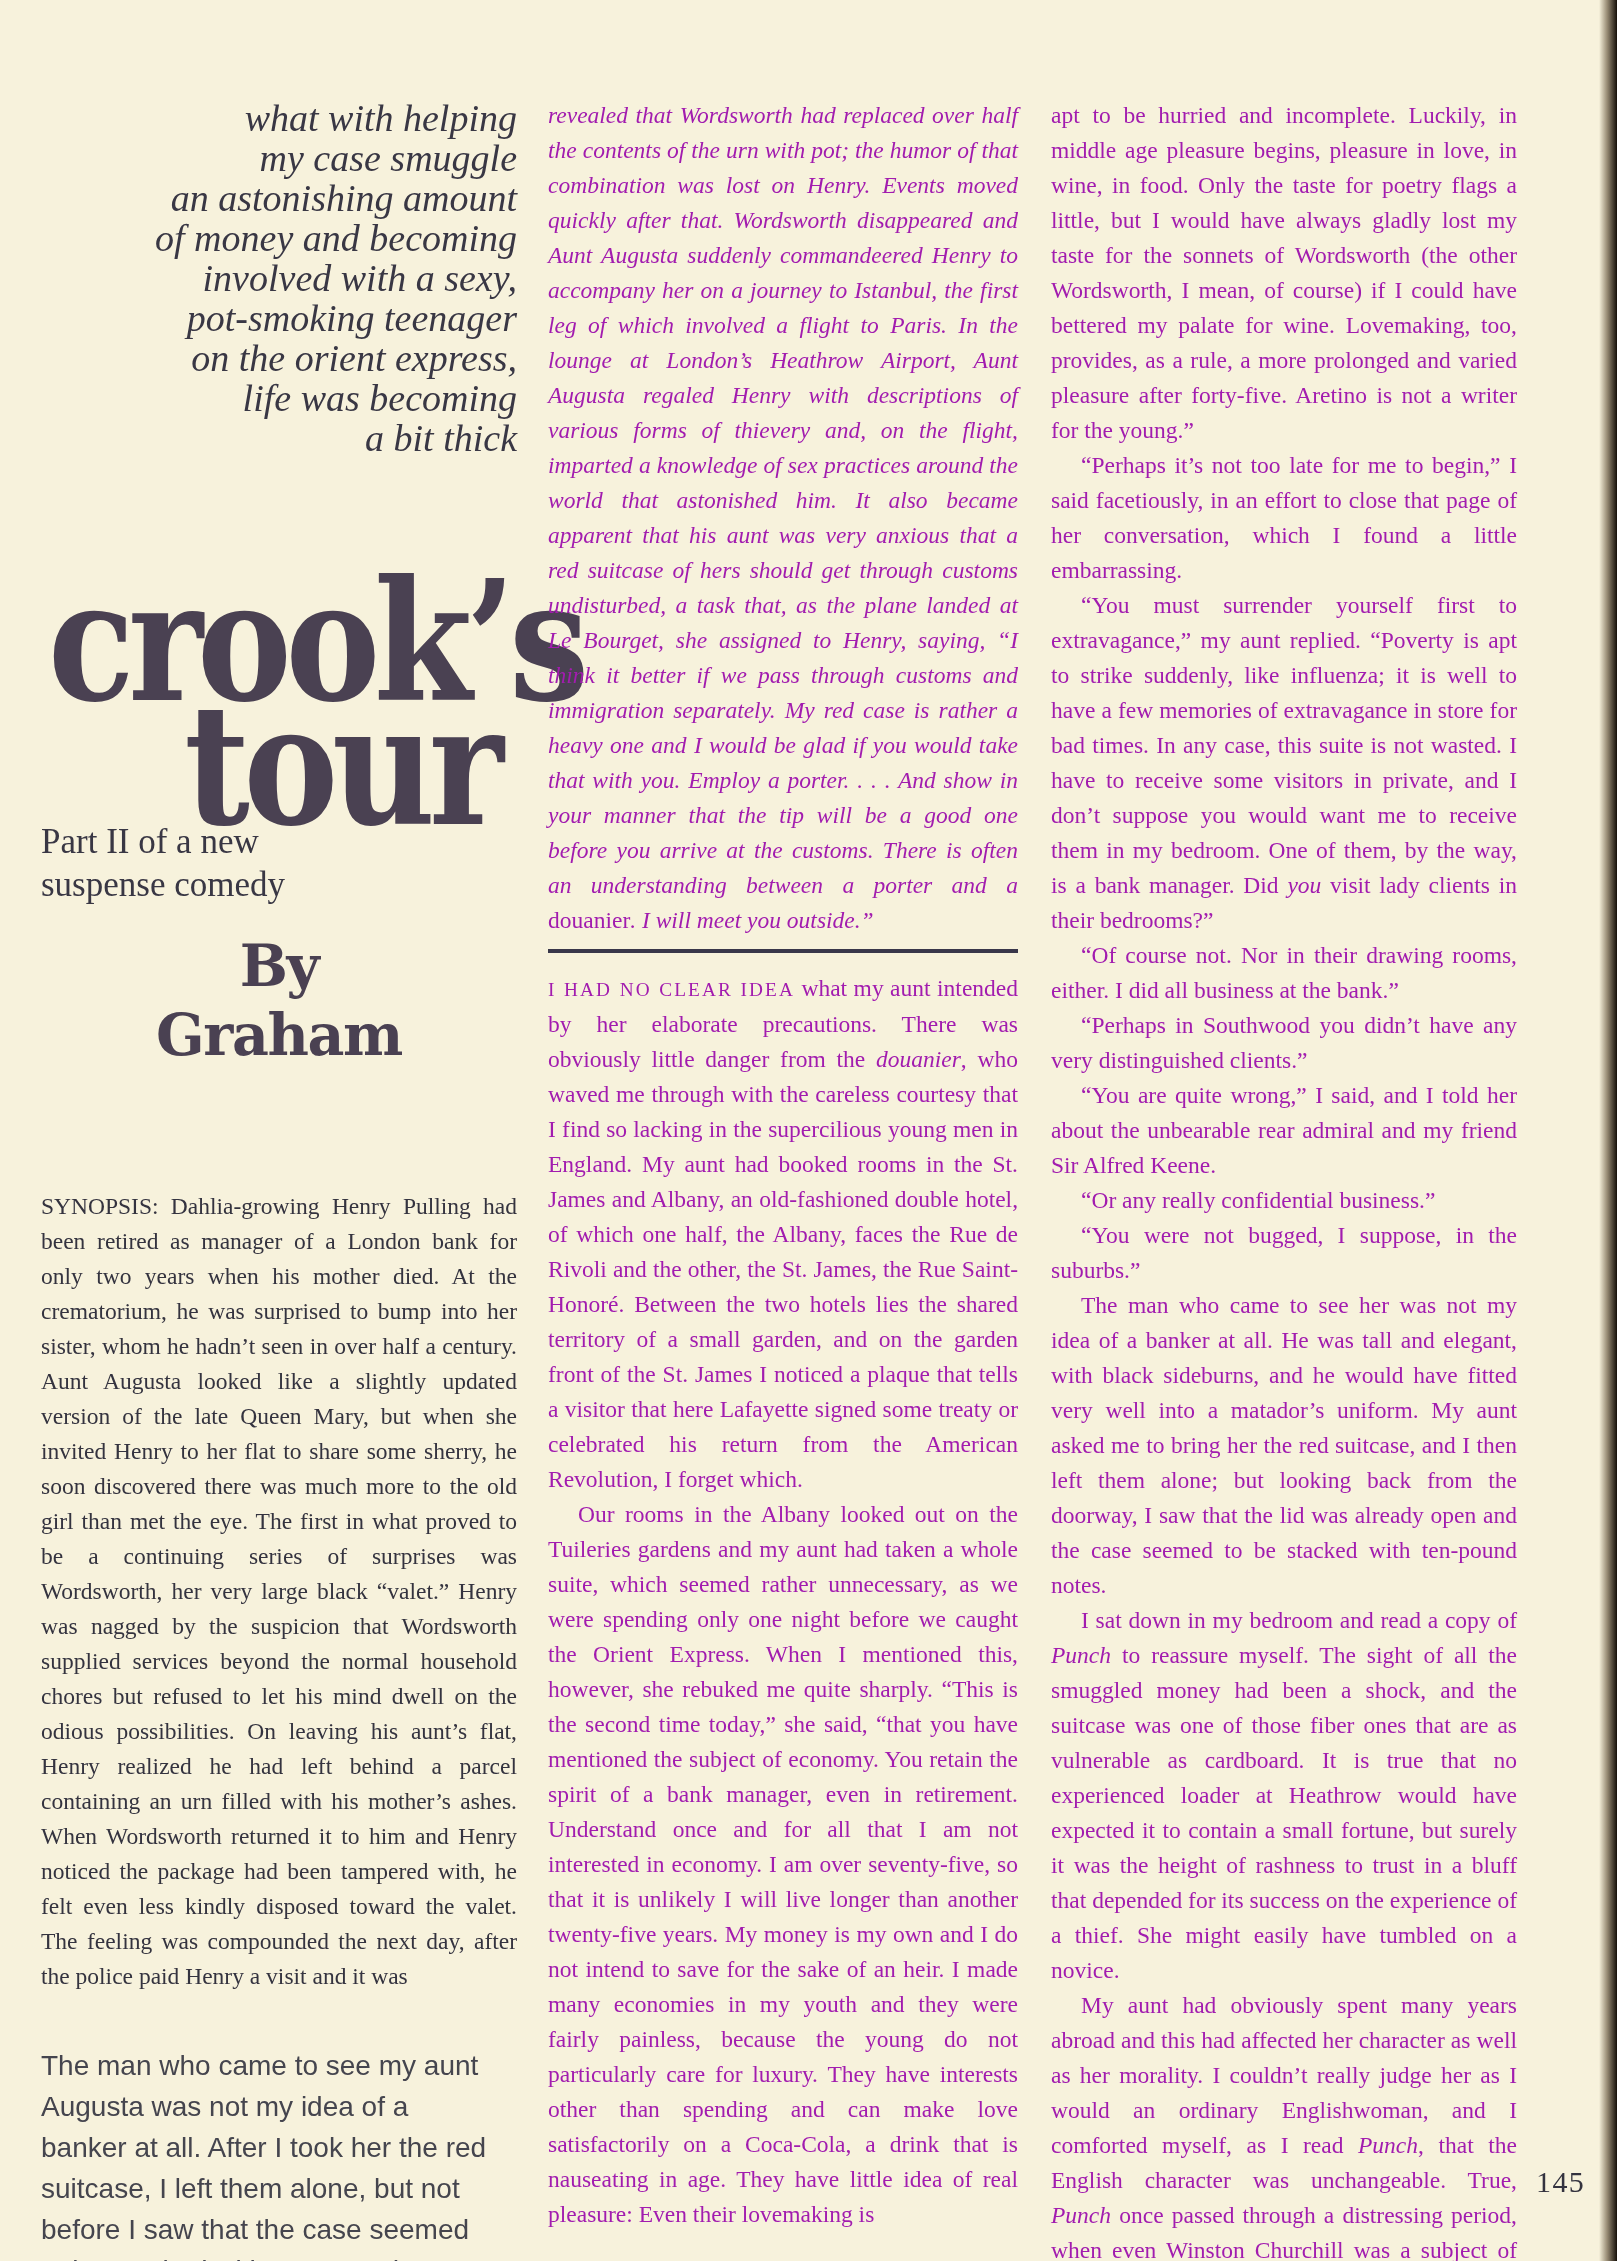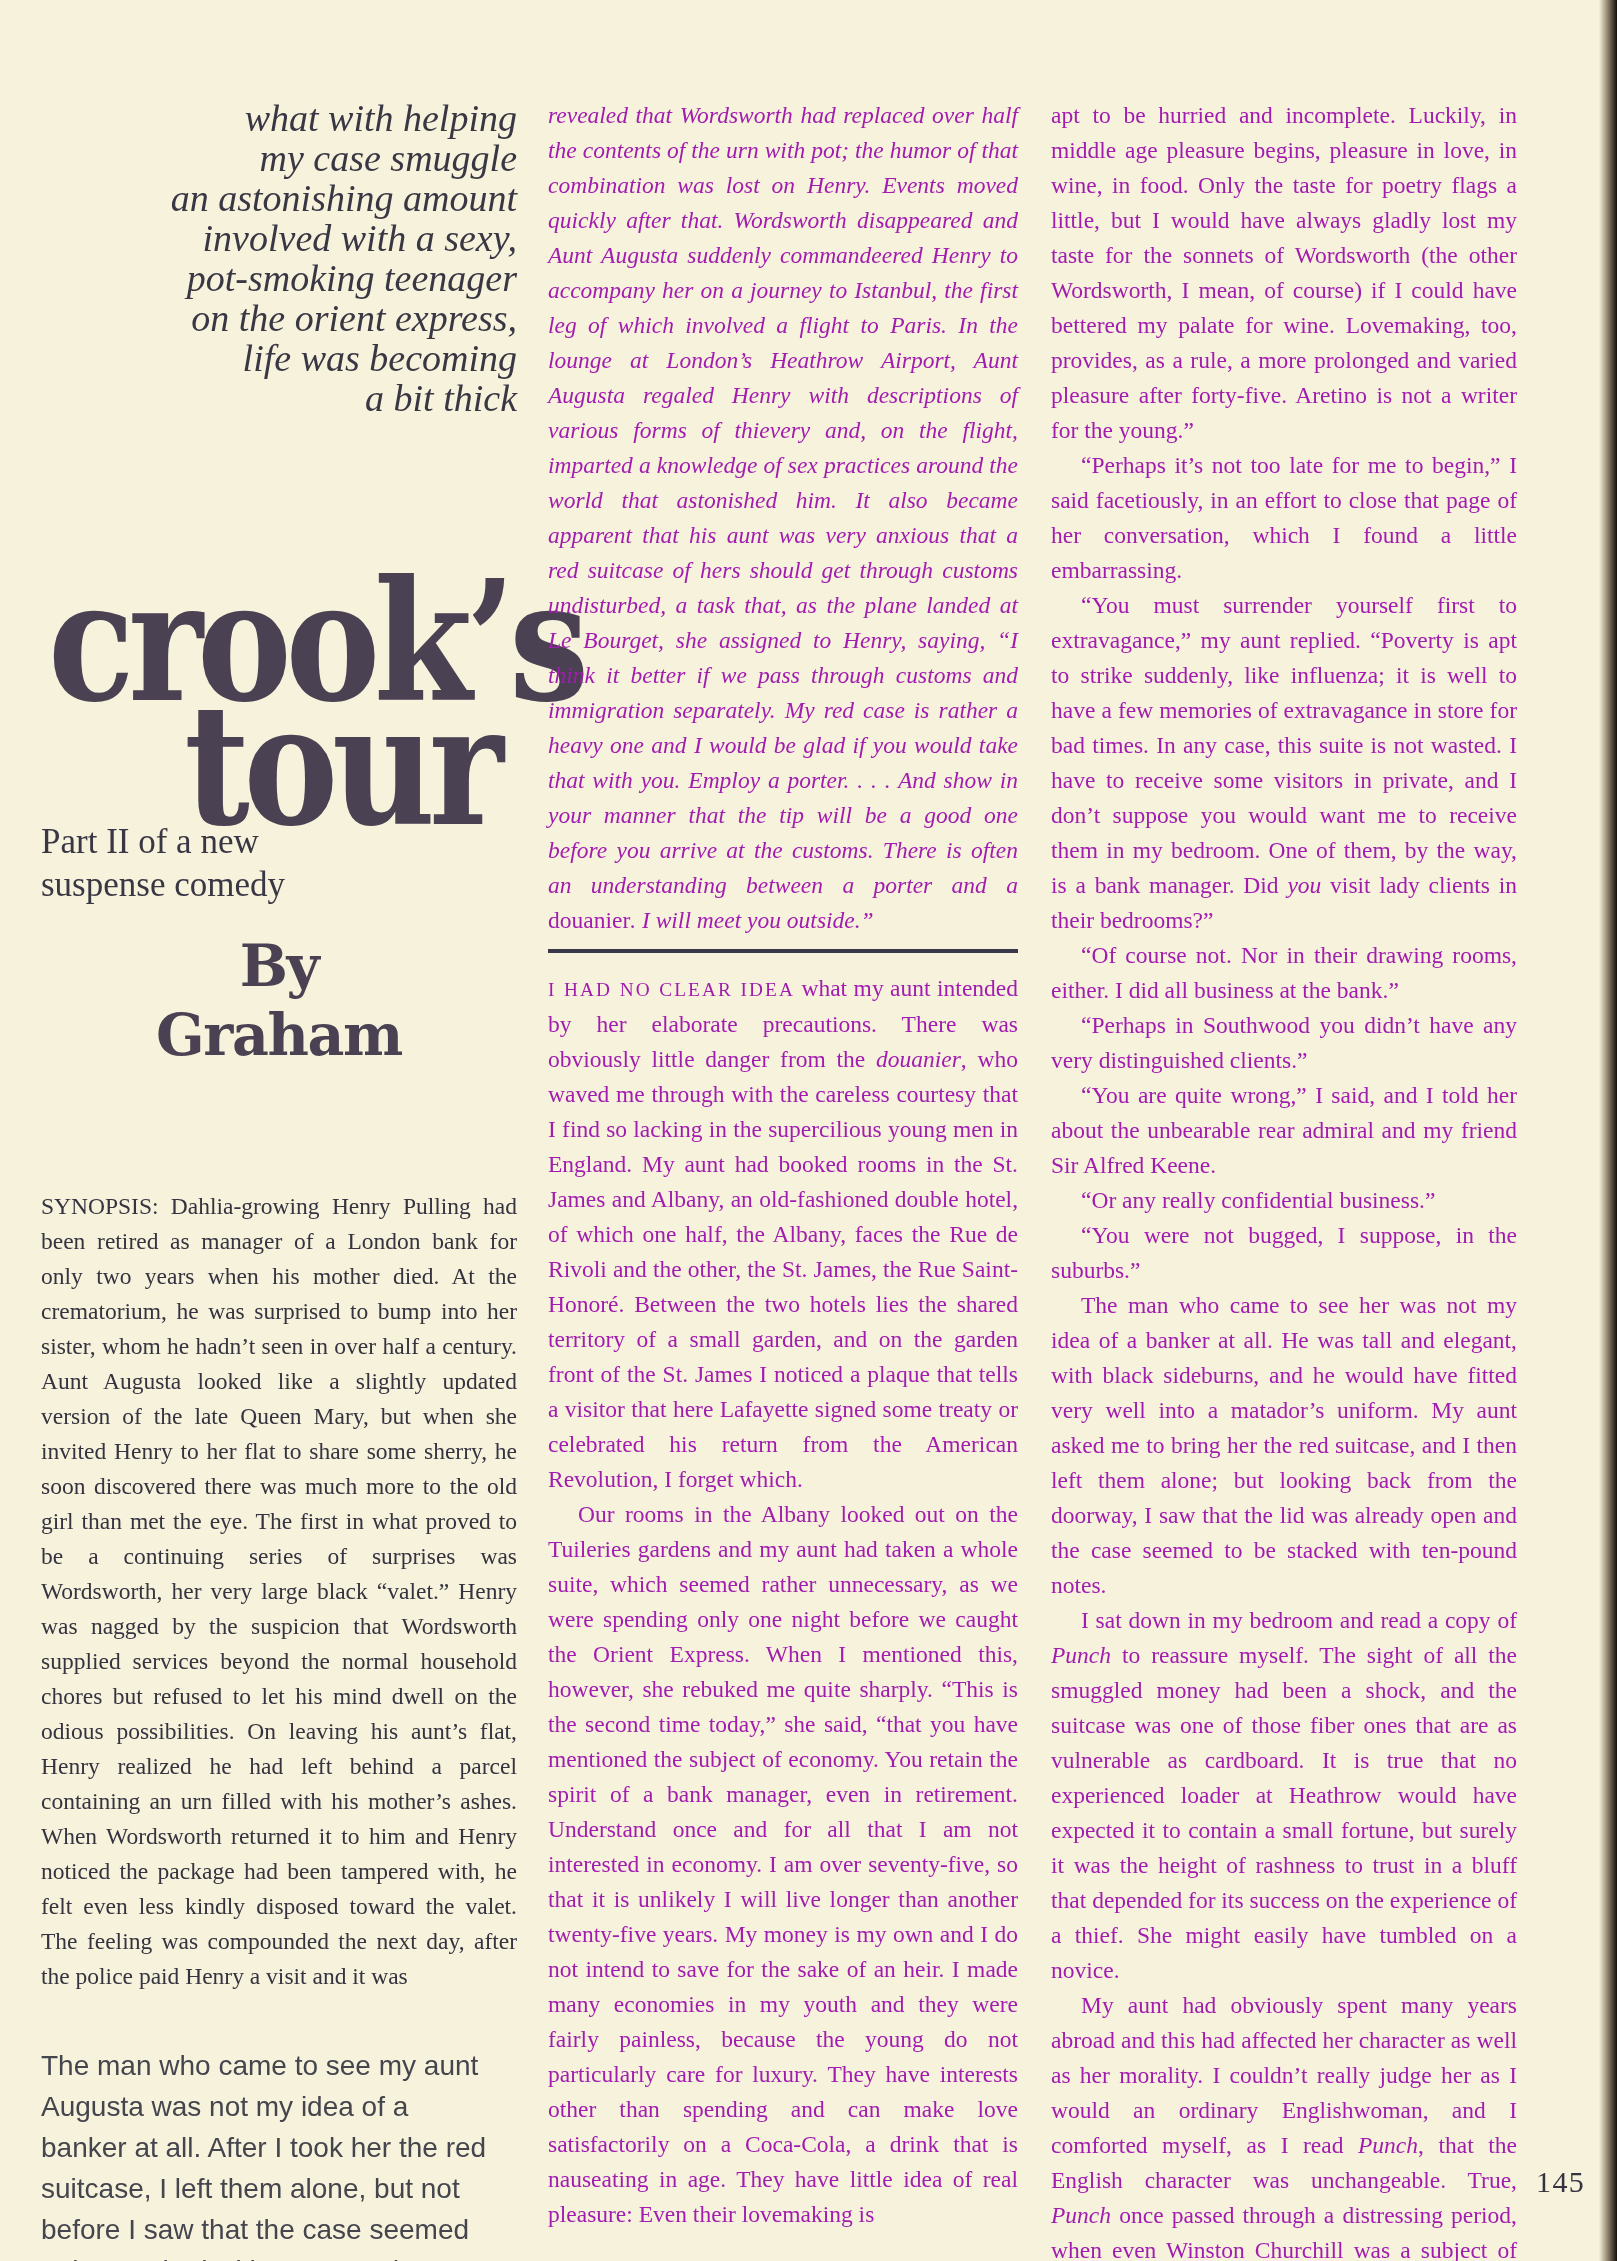--- a/index.html
+++ b/index.html
@@ -79,20 +79,21 @@
 </head>
 <body>
 
 <div class="page">
 
   <div class="col" id="col1">
     <div class="intro">
         <div class="line">what with helping</div>
         <div class="line">my case smuggle</div>
         <div class="line">an astonishing amount</div>
+        <div class="line">of money and becoming</div>
         <div class="line">involved with a sexy,</div>
         <div class="line">pot-smoking teenager</div>
         <div class="line">on the orient express,</div>
         <div class="line">life was becoming</div>
         <div class="line">a bit thick</div>
       </div>
 
     <div class="title">
       <div class="t1">crook’s</div>
       <div class="t2">tour</div>

